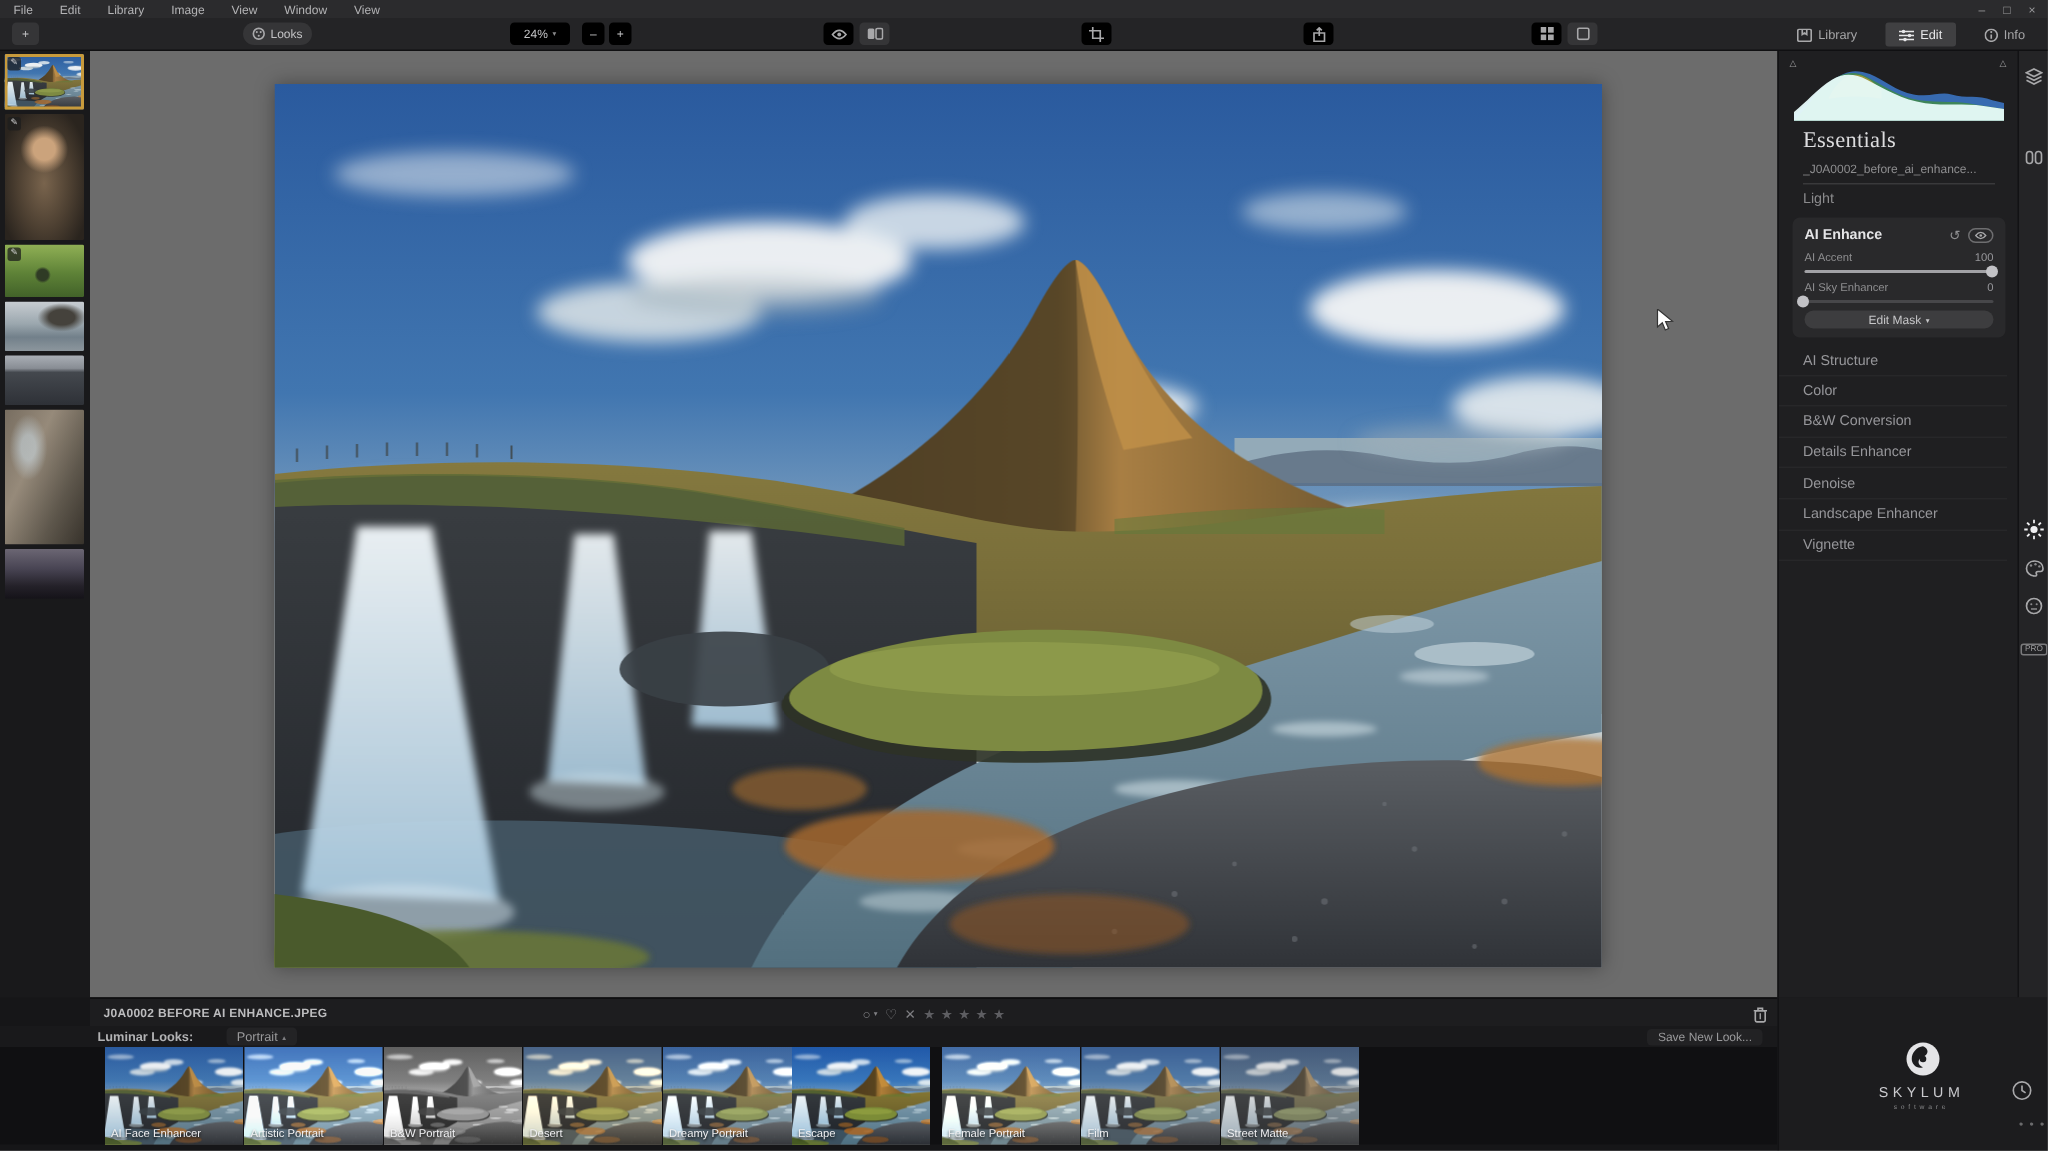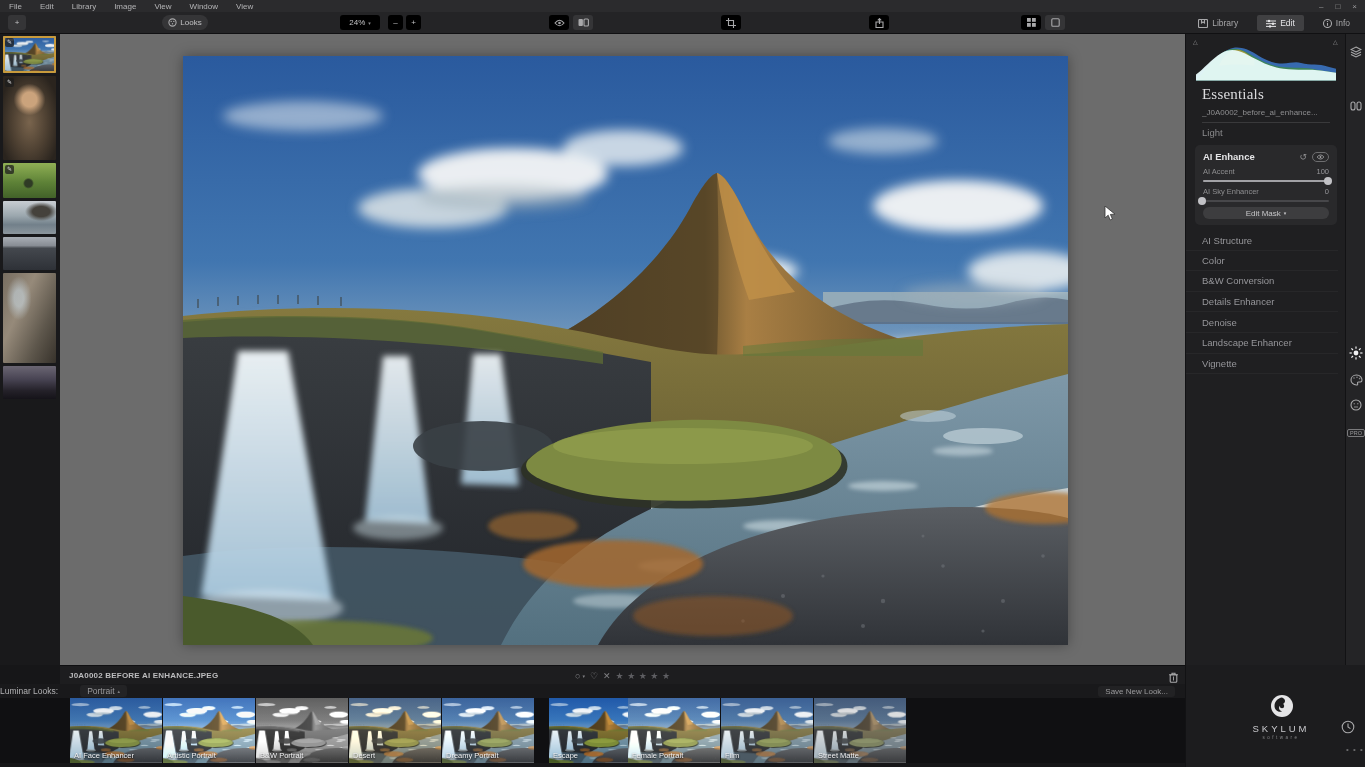--- a/index.html
+++ b/index.html
@@ -81,21 +81,21 @@
   
   .bottom { position:absolute; left:0; top:665px; width:1185px; height:102px; background:#161618; z-index:22; }
   .filebar { position:absolute; left:60px; top:0; width:1125px; height:19px; background:#1d1d1f;
              border-top:1px solid #0f0f11; display:flex; align-items:center; }
   .fname { font-size:8px; font-weight:bold; color:#bcbcbe; padding-left:9px; letter-spacing:.2px; }
   .rating { position:absolute; left:515px; top:0; height:19px; display:flex; align-items:center; gap:5px;
             color:#808084; font-size:9px; }
   .rating .stars span { color:#5e5e62; font-size:9px; letter-spacing:1px; }
   .trash { position:absolute; right:7px; top:3px; }
   .looksbar { position:absolute; left:0; top:19px; width:1185px; height:14px; background:#19191b; display:flex; align-items:center; }
-  .lookslabel { font-size:8.5px; font-weight:normal; color:#b2b2b4; }
+  .lookslabel { font-size:8.5px; font-weight:bold; color:#b2b2b4; padding-left:65px; }
   .lookscat { font-size:8.5px; color:#9a9a9c; margin-left:22px; display:flex; gap:3px; align-items:center;
               background:#232325; border-radius:3px; padding:1px 7px; }
   .savelook { margin-left:auto; margin-right:10px; font-size:8px; color:#9a9a9c; background:#222224;
               border-radius:3px; padding:1px 7px; }
   .looksstrip { position:absolute; left:0; top:33px; width:1185px; height:65px; background:#101012; }
   .lthumb { position:absolute; top:0; width:92px; height:65px; overflow:hidden; background:#222;margin-left:10px; }
   .lthumb svg { display:block; }
   .llabel { position:absolute; left:4px; bottom:3px; font-size:7.5px; color:#f0f0f2; text-shadow:0 1px 2px rgba(0,0,0,.9); z-index:2; }
   .lk1 svg { filter:brightness(1.3) saturate(.85) contrast(.95); }
   .lk2 svg { filter:grayscale(1) brightness(1.15) contrast(1.05); }
@@ -572,21 +572,21 @@
           <use href="#scene"></use>
         </svg>
       <span class="llabel">Desert</span>
       </div>
     <div class="lthumb lk4" style="left:432px;">
       <svg width="92" height="65" viewBox="0 0 885 589" preserveAspectRatio="xMidYMid slice">
           <use href="#scene"></use>
         </svg>
       <span class="llabel">Dreamy Portrait</span>
       </div>
-    <div class="lthumb lk5" style="left:539px;">
+    <div class="lthumb lk5" style="left:518px;">
       <svg width="92" height="65" viewBox="0 0 885 589" preserveAspectRatio="xMidYMid slice">
           <use href="#scene"></use>
         </svg>
       <span class="llabel">Escape</span>
       </div>
     <div class="lthumb lk6" style="left:618px;">
       <svg width="92" height="65" viewBox="0 0 885 589" preserveAspectRatio="xMidYMid slice">
           <use href="#scene"></use>
         </svg>
       <span class="llabel">Female Portrait</span>

